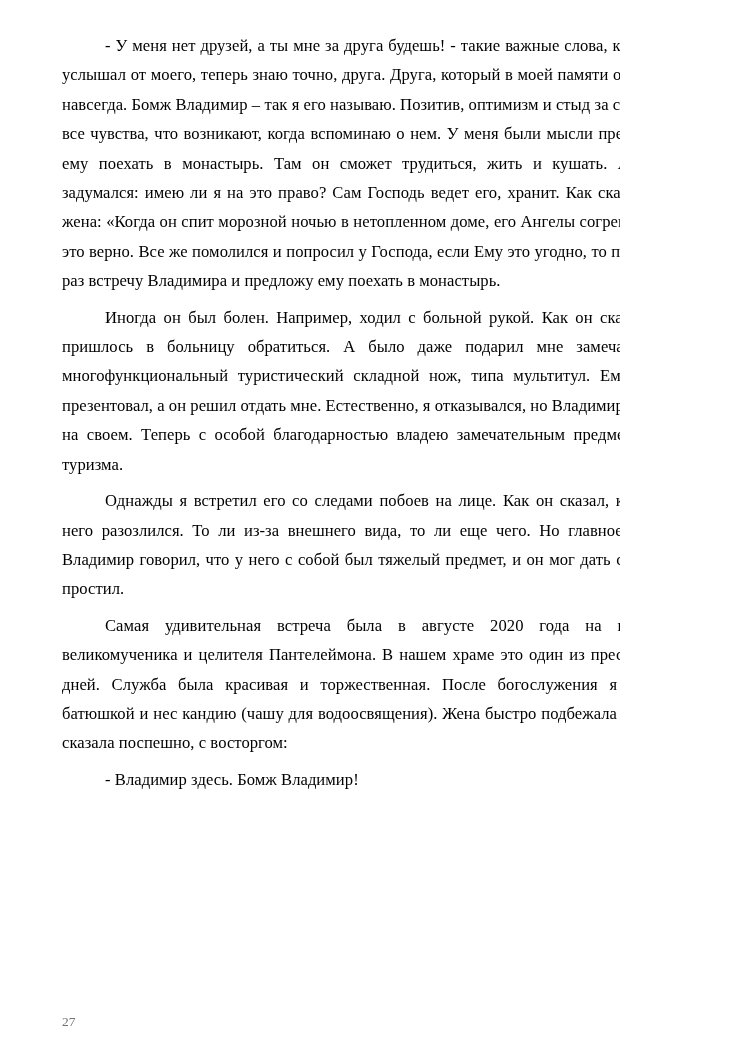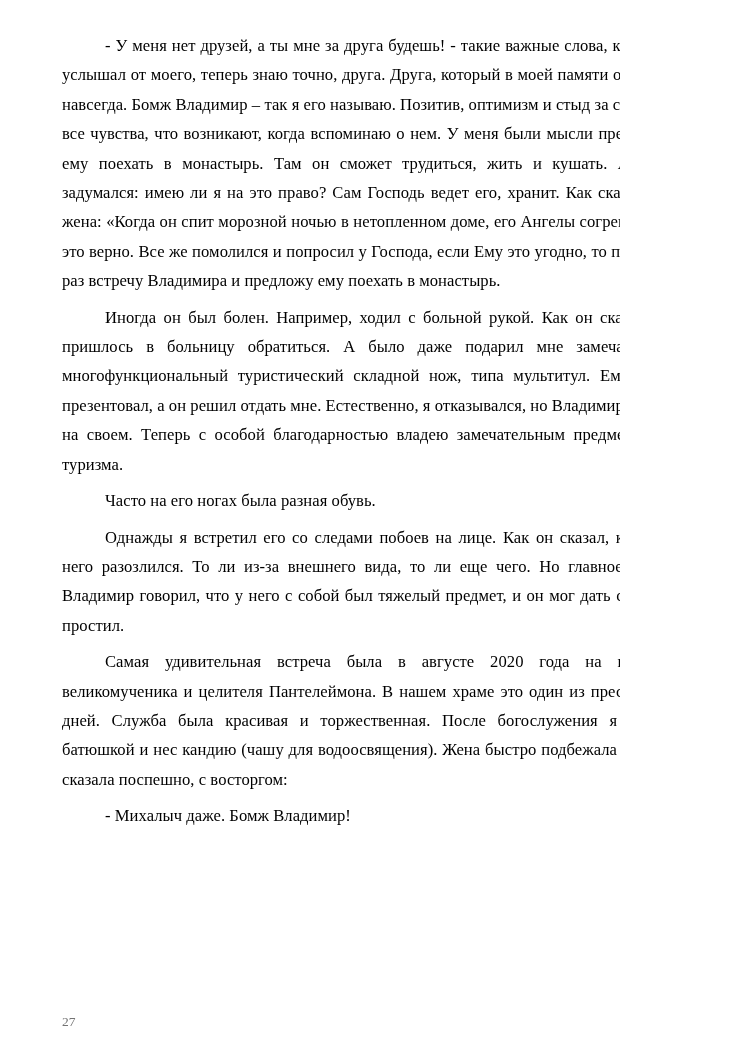--- a/index.html
+++ b/index.html
@@ -57,21 +57,20 @@
   }
 </style>
 </head>
 <body>
 
 <div class="page">
 
   <div class="text-column">
     <p class="para">- У меня нет друзей, а ты мне за друга будешь! - такие важные слова, которые я услышал от моего, теперь знаю точно, друга. Друга, который в моей памяти останется навсегда. Бомж Владимир – так я его называю. Позитив, оптимизм и стыд за себя – это все чувства, что возникают, когда вспоминаю о нем. У меня были мысли предложить ему поехать в монастырь. Там он сможет трудиться, жить и кушать. А потом задумался: имею ли я на это право? Сам Господь ведет его, хранит. Как сказала моя жена: «Когда он спит морозной ночью в нетопленном доме, его Ангелы согревают!» И это верно. Все же помолился и попросил у Господа, если Ему это угодно, то пусть еще раз встречу Владимира и предложу ему поехать в монастырь.</p>
     <p class="para">Иногда он был болен. Например, ходил с больной рукой. Как он сказал, ему пришлось в больницу обратиться. А было даже подарил мне замечательный многофункциональный туристический складной нож, типа мультитул. Ему кто-то презентовал, а он решил отдать мне. Естественно, я отказывался, но Владимир настоял на своем. Теперь с особой благодарностью владею замечательным предметом для туризма.</p>
-    <p class="para">Часто на его ногах была разная обувь.</p>
     <p class="para">Однажды я встретил его со следами побоев на лице. Как он сказал, кто-то на него разозлился. То ли из-за внешнего вида, то ли еще чего. Но главное не это. Владимир говорил, что у него с собой был тяжелый предмет, и он мог дать сдачи, но простил.</p>
     <p class="para">Самая удивительная встреча была в августе 2020 года на праздник великомученика и целителя Пантелеймона. В нашем храме это один из престольных дней. Служба была красивая и торжественная. После богослужения я шел за батюшкой и нес кандию (чашу для водоосвящения). Жена быстро подбежала ко мне и сказала поспешно, с восторгом:</p>
-    <p class="para para-dialogue">- Михалыч даже. Бомж Владимир!</p>
+    <p class="para para-dialogue">- Владимир здесь. Бомж Владимир!</p>
   </div>
 
   <div class="page-number">27</div>
 
 </div>
 
 </body></html>

